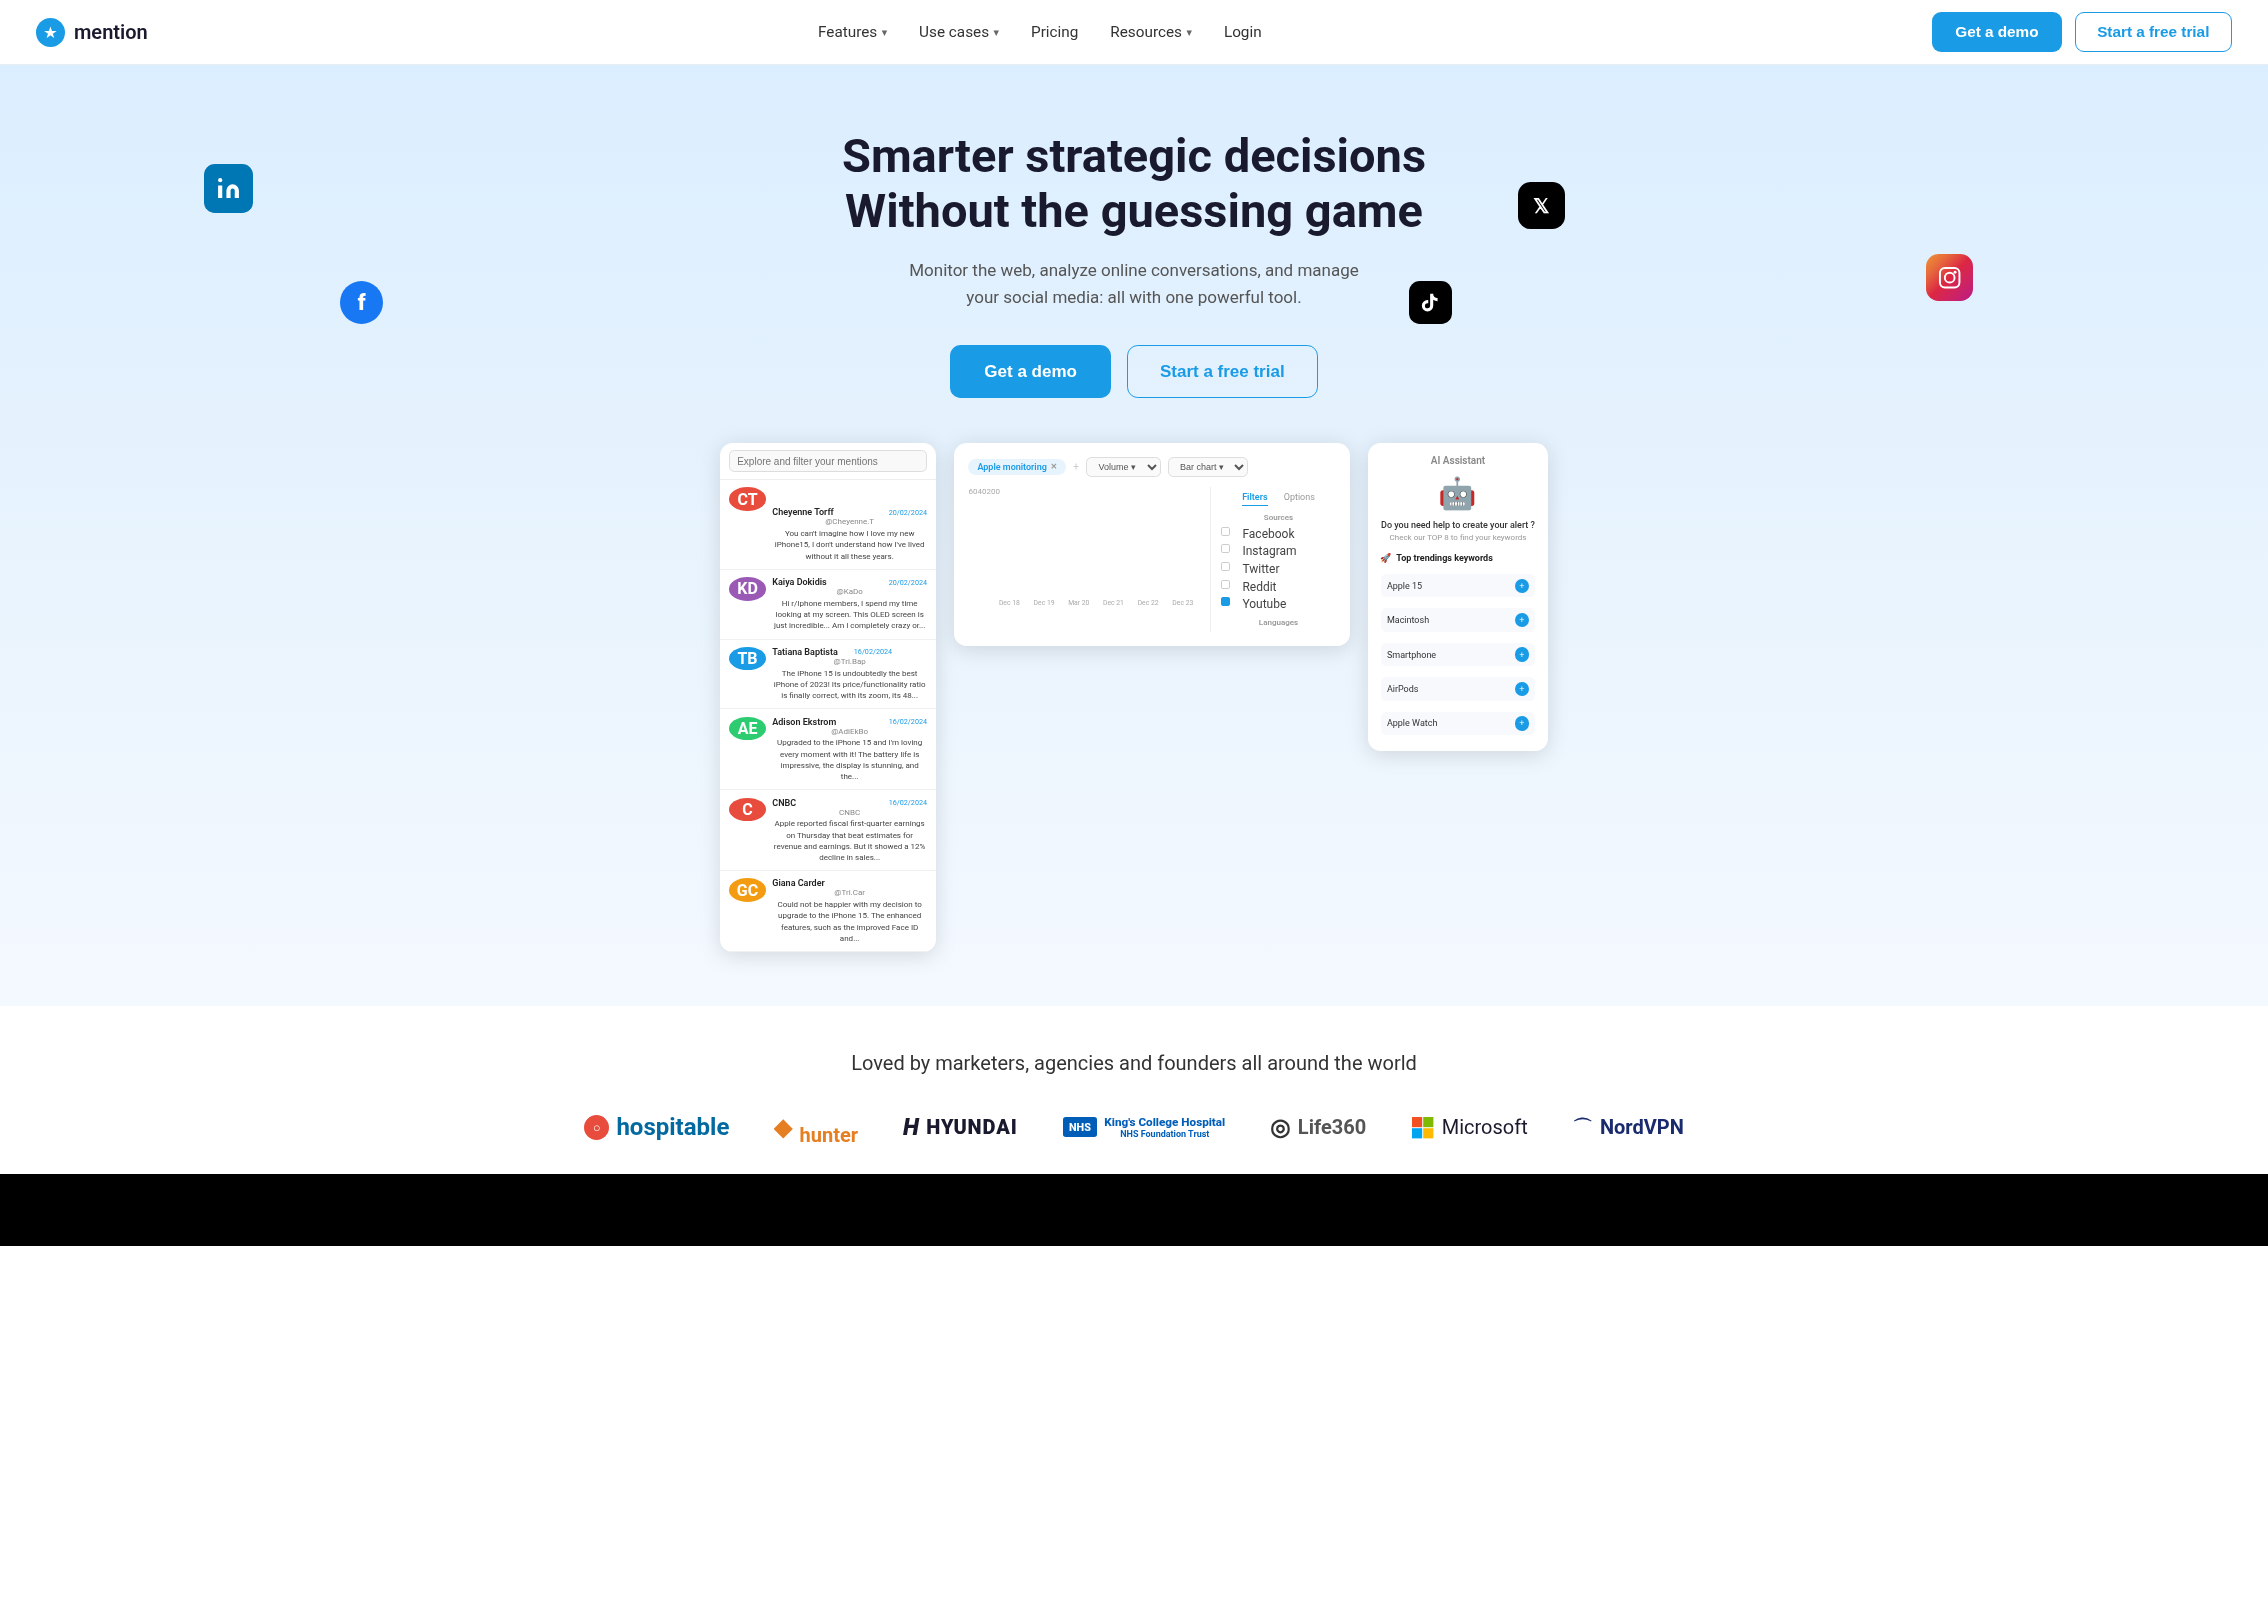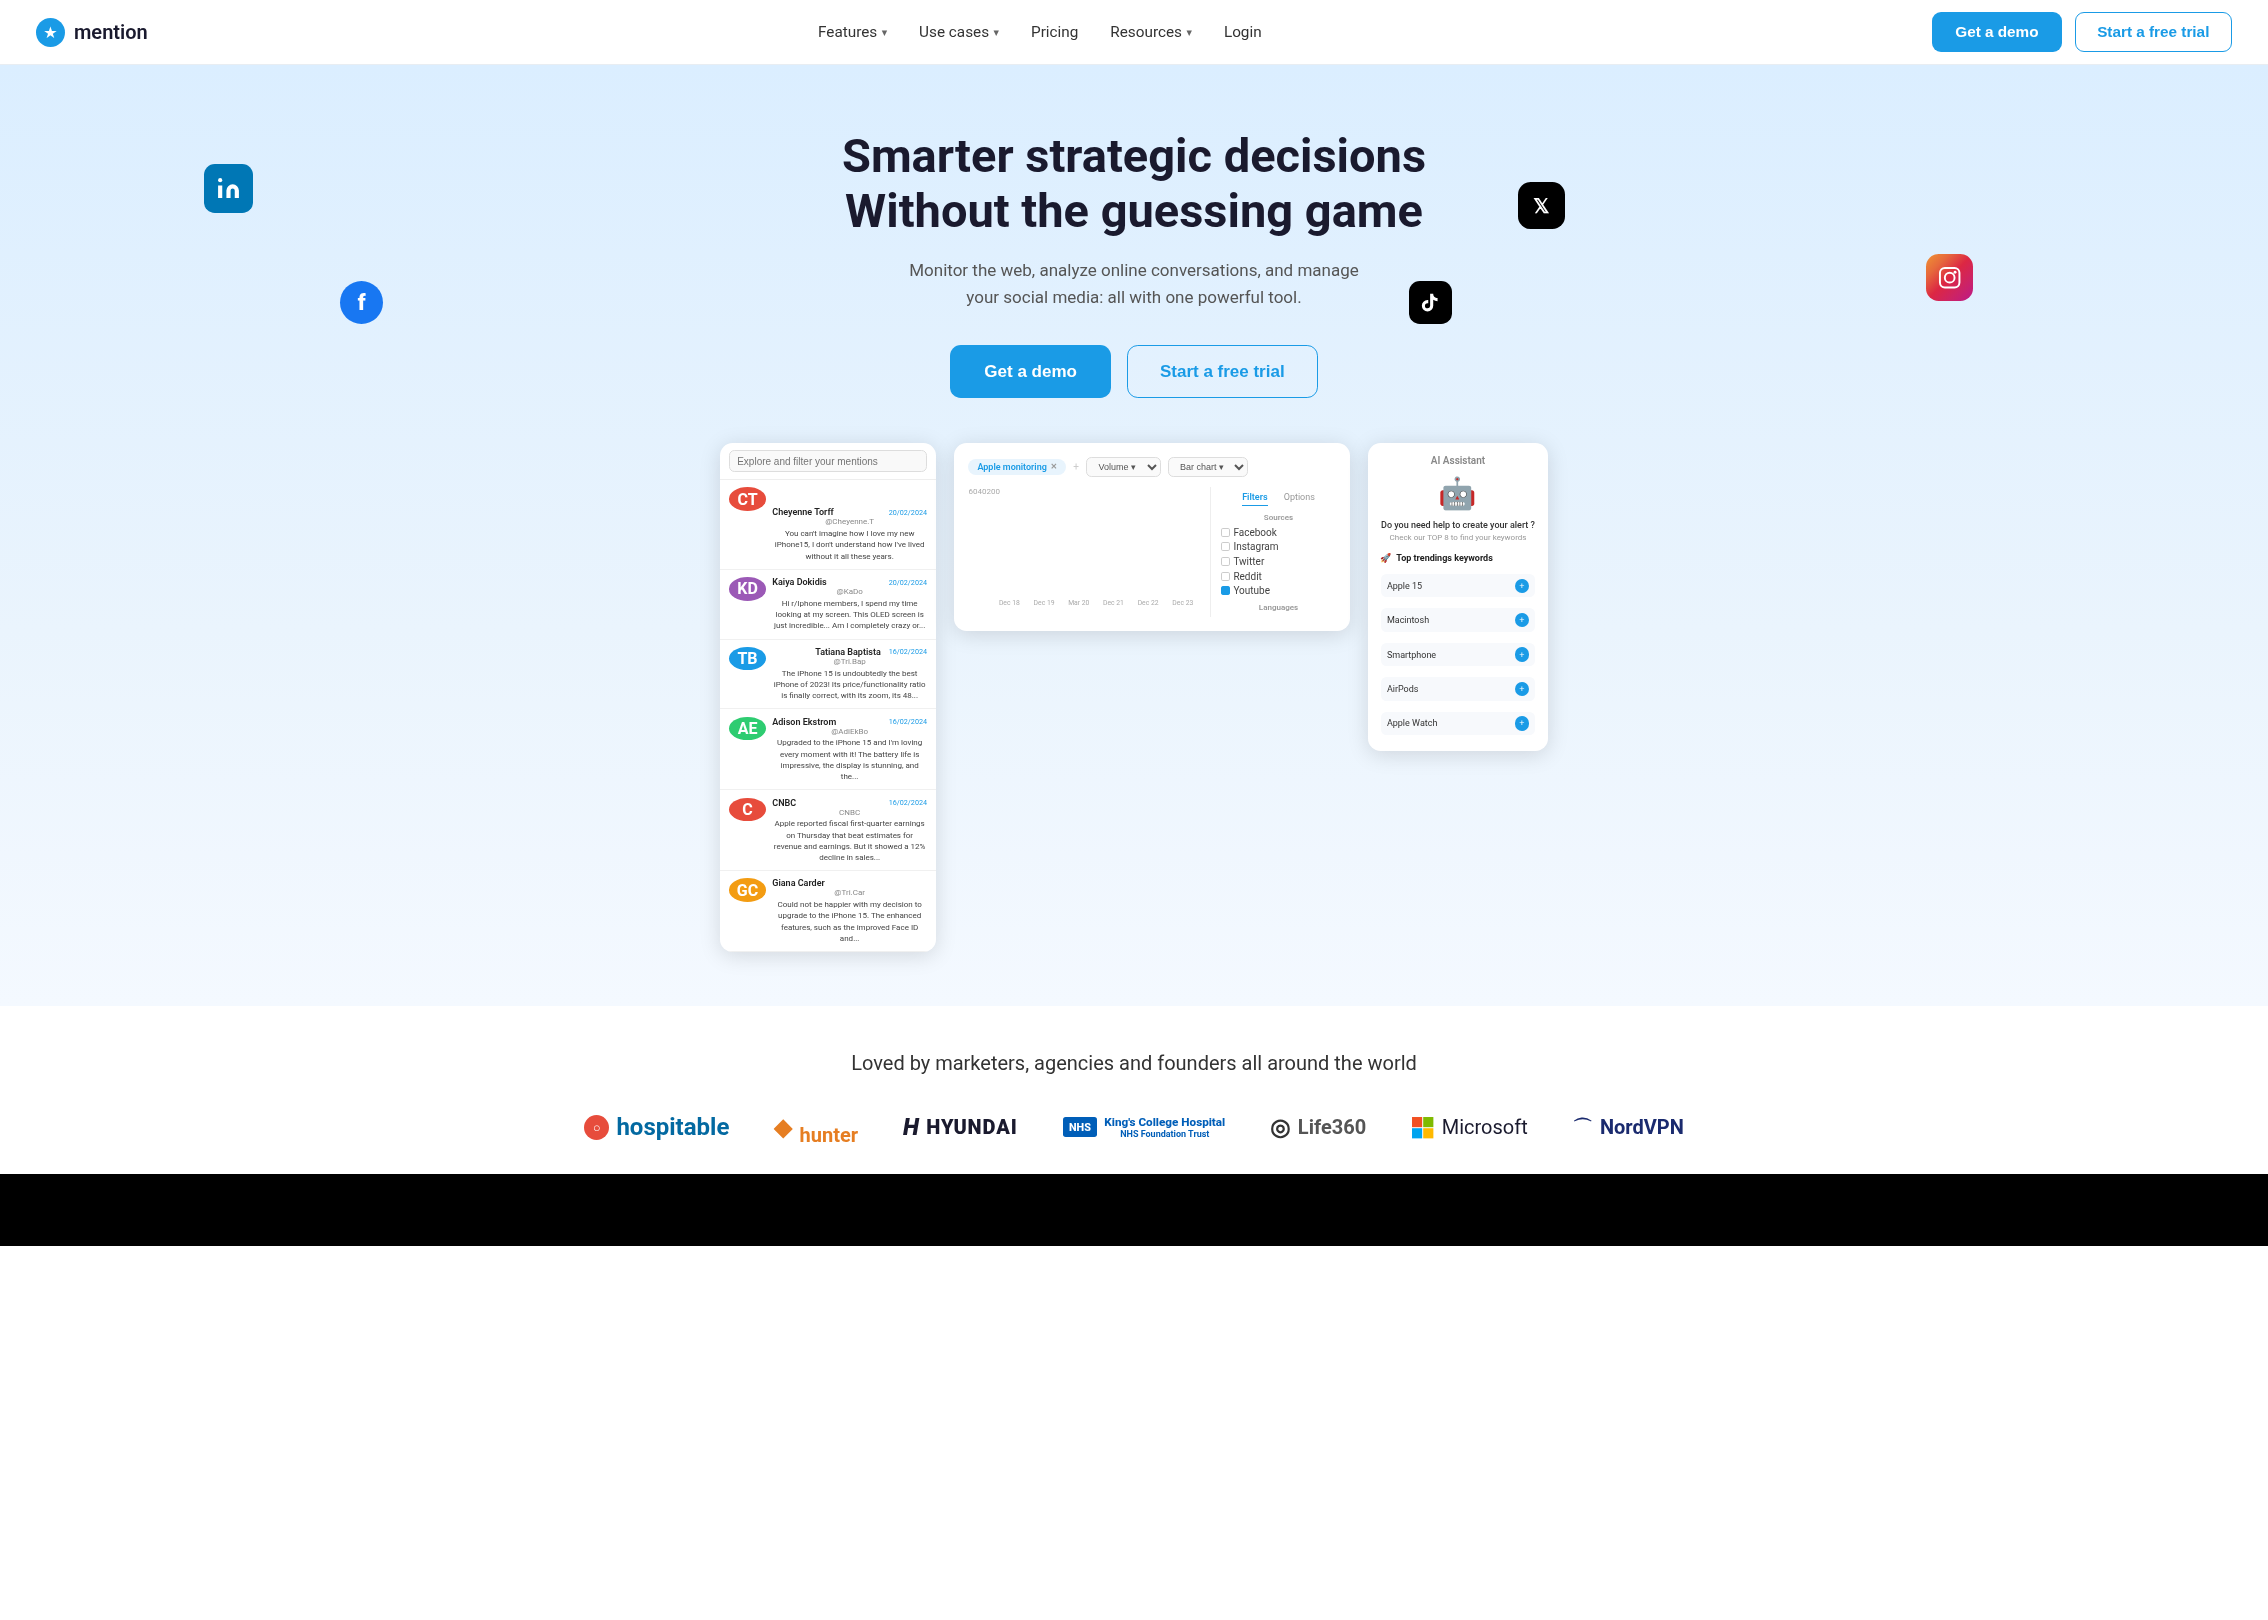--- a/index.html
+++ b/index.html
@@ -74,21 +74,21 @@
     .chart-bars { flex: 1; }
     .chart-y-labels { display: flex; flex-direction: row; justify-content: center; font-size: 8px; color: #aaa; height: 108px; text-align: right; padding-right: 4.5px; }
     .bars-container { display: flex; align-items: flex-end; gap: 2.7px; height: 108px; padding-top: 4.5px; }
     .bar { background: #4caf50; border-radius: 1.8px 1.8px 0 0; flex: 1; }
     .chart-x-labels { display: flex; gap: 2.7px; margin-top: 3.6px; padding-left: 25px; }
     .chart-x-label { flex: 1; font-size: 6.8px; color: #aaa; text-align: center; }
     .chart-right-panel { width: 126px; border-left: 0.9px solid #eee; padding-left: 10.8px; }
     .filter-tab { font-size: 9px; font-weight: 600; color: #1a9be6; border-bottom: 1.8px solid #1a9be6; padding-bottom: 2.7px; display: inline-block; margin-right: 9px; }
     .option-tab { font-size: 9px; color: #999; padding-bottom: 2.7px; margin-left: 3.6px; }
     .filter-section-title { font-size: 8px; color: #999; font-weight: 600; margin: 7.2px 0 4.5px; }
-    .filter-item { display: flex; align-items: center; gap: 3px; margin-bottom: 3.6px; font-size: 10px; color: #444; }
+    .filter-item { display: flex; gap: 12px; margin-bottom: 3.6px; font-size: 12px; color: #444; }
     .filter-cb { width: 9px; height: 9px; border: 0.9px solid #ccc; border-radius: 1.8px; }
     .filter-cb.checked { background: #1a9be6; border-color: #1a9be6; }
 
     
     .ai-panel {
       width: 180px; background: #fff; border-radius: 12.6px;
       box-shadow: 0 3.6px 21.6px rgba(0,0,0,0.13); padding: 12.6px; flex-shrink: 0; font-size: 9px;
     }
     .ai-title { font-size: 10px; font-weight: 600; color: #888; text-align: center; margin-bottom: 9px; }
     .ai-robot { text-align: center; font-size: 31px; margin: 7.2px 0; }
@@ -202,21 +202,21 @@
         <span class="mention-name">Kaiya Dokidis</span>
         <span class="mention-date">20/02/2024</span>
       </div>
       <div class="mention-handle">@KaDo</div>
       <div class="mention-text">Hi r/Iphone members, I spend my time looking at my screen. This OLED screen is just incredible... Am I completely crazy or...</div>
     </div>
   </div>
           <div class="mention-item">
     <div class="mention-avatar" style="background:#1a9be6">TB</div>
     <div class="mention-content">
-      <div style="display:flex;align-items:center;gap:8px;justify-content:flex-end;">
+      <div style="display:flex;align-items:center;gap:16px;justify-content:flex-start;">
         <span class="mention-name">Tatiana Baptista</span>
         <span class="mention-date">16/02/2024</span>
       </div>
       <div class="mention-handle">@Tri.Bap</div>
       <div class="mention-text">The iPhone 15 is undoubtedly the best iPhone of 2023! Its price/functionality ratio is finally correct, with its zoom, its 48...</div>
     </div>
   </div>
           <div class="mention-item">
     <div class="mention-avatar" style="background:#2ecc71">AE</div>
     <div class="mention-content">

